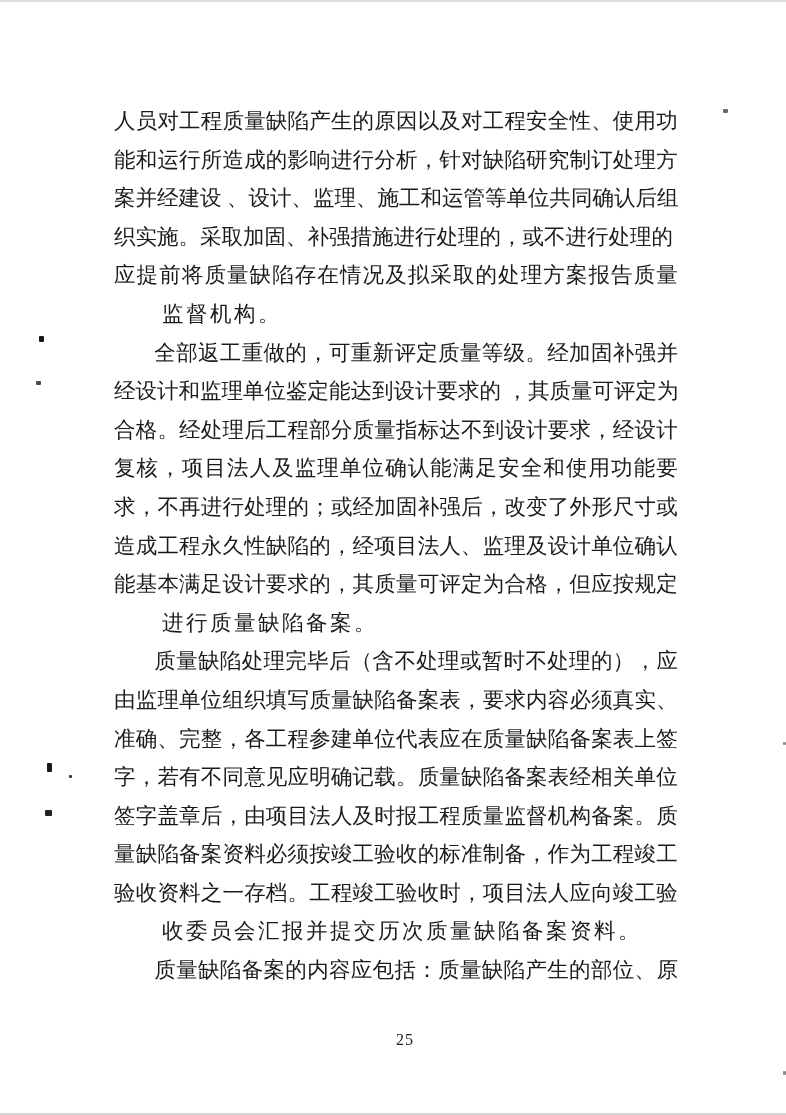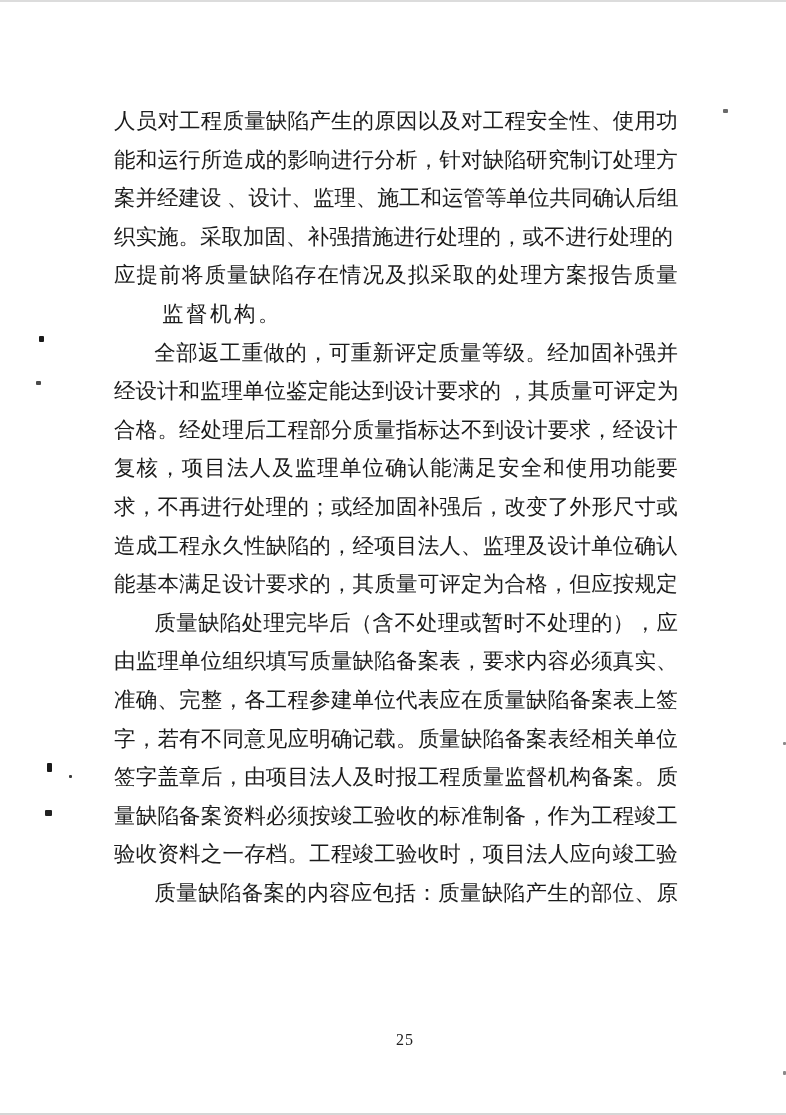--- a/index.html
+++ b/index.html
@@ -60,27 +60,29 @@
       <div class="line fill"><span>织</span><span>实</span><span>施</span><span>。</span><span>采</span><span>取</span><span>加</span><span>固</span><span>、</span><span>补</span><span>强</span><span>措</span><span>施</span><span>进</span><span>行</span><span>处</span><span>理</span><span>的</span><span>，</span><span>或</span><span>不</span><span>进</span><span>行</span><span>处</span><span>理</span><span>的</span><span>，</span></div>
       <div class="line fill"><span>应</span><span>提</span><span>前</span><span>将</span><span>质</span><span>量</span><span>缺</span><span>陷</span><span>存</span><span>在</span><span>情</span><span>况</span><span>及</span><span>拟</span><span>采</span><span>取</span><span>的</span><span>处</span><span>理</span><span>方</span><span>案</span><span>报</span><span>告</span><span>质</span><span>量</span></div>
       <div class="line natural">监督机构。</div>
       <div class="line fill indent"><span class="indent-spacer"></span><span>全</span><span>部</span><span>返</span><span>工</span><span>重</span><span>做</span><span>的</span><span>，</span><span>可</span><span>重</span><span>新</span><span>评</span><span>定</span><span>质</span><span>量</span><span>等</span><span>级</span><span>。</span><span>经</span><span>加</span><span>固</span><span>补</span><span>强</span><span>并</span></div>
       <div class="line fill"><span>经</span><span>设</span><span>计</span><span>和</span><span>监</span><span>理</span><span>单</span><span>位</span><span>鉴</span><span>定</span><span>能</span><span>达</span><span>到</span><span>设</span><span>计</span><span>要</span><span>求</span><span>的</span><span> </span><span>，</span><span>其</span><span>质</span><span>量</span><span>可</span><span>评</span><span>定</span><span>为</span></div>
       <div class="line fill"><span>合</span><span>格</span><span>。</span><span>经</span><span>处</span><span>理</span><span>后</span><span>工</span><span>程</span><span>部</span><span>分</span><span>质</span><span>量</span><span>指</span><span>标</span><span>达</span><span>不</span><span>到</span><span>设</span><span>计</span><span>要</span><span>求</span><span>，</span><span>经</span><span>设</span><span>计</span></div>
       <div class="line fill"><span>复</span><span>核</span><span>，</span><span>项</span><span>目</span><span>法</span><span>人</span><span>及</span><span>监</span><span>理</span><span>单</span><span>位</span><span>确</span><span>认</span><span>能</span><span>满</span><span>足</span><span>安</span><span>全</span><span>和</span><span>使</span><span>用</span><span>功</span><span>能</span><span>要</span></div>
       <div class="line fill"><span>求</span><span>，</span><span>不</span><span>再</span><span>进</span><span>行</span><span>处</span><span>理</span><span>的</span><span>；</span><span>或</span><span>经</span><span>加</span><span>固</span><span>补</span><span>强</span><span>后</span><span>，</span><span>改</span><span>变</span><span>了</span><span>外</span><span>形</span><span>尺</span><span>寸</span><span>或</span></div>
       <div class="line fill"><span>造</span><span>成</span><span>工</span><span>程</span><span>永</span><span>久</span><span>性</span><span>缺</span><span>陷</span><span>的</span><span>，</span><span>经</span><span>项</span><span>目</span><span>法</span><span>人</span><span>、</span><span>监</span><span>理</span><span>及</span><span>设</span><span>计</span><span>单</span><span>位</span><span>确</span><span>认</span></div>
       <div class="line fill"><span>能</span><span>基</span><span>本</span><span>满</span><span>足</span><span>设</span><span>计</span><span>要</span><span>求</span><span>的</span><span>，</span><span>其</span><span>质</span><span>量</span><span>可</span><span>评</span><span>定</span><span>为</span><span>合</span><span>格</span><span>，</span><span>但</span><span>应</span><span>按</span><span>规</span><span>定</span></div>
+      <div class="line natural">进行质量缺陷备案。</div>
       <div class="line fill indent"><span class="indent-spacer"></span><span>质</span><span>量</span><span>缺</span><span>陷</span><span>处</span><span>理</span><span>完</span><span>毕</span><span>后</span><span>（</span><span>含</span><span>不</span><span>处</span><span>理</span><span>或</span><span>暂</span><span>时</span><span>不</span><span>处</span><span>理</span><span>的</span><span>）</span><span>，</span><span>应</span></div>
       <div class="line fill"><span>由</span><span>监</span><span>理</span><span>单</span><span>位</span><span>组</span><span>织</span><span>填</span><span>写</span><span>质</span><span>量</span><span>缺</span><span>陷</span><span>备</span><span>案</span><span>表</span><span>，</span><span>要</span><span>求</span><span>内</span><span>容</span><span>必</span><span>须</span><span>真</span><span>实</span><span>、</span></div>
       <div class="line fill"><span>准</span><span>确</span><span>、</span><span>完</span><span>整</span><span>，</span><span>各</span><span>工</span><span>程</span><span>参</span><span>建</span><span>单</span><span>位</span><span>代</span><span>表</span><span>应</span><span>在</span><span>质</span><span>量</span><span>缺</span><span>陷</span><span>备</span><span>案</span><span>表</span><span>上</span><span>签</span></div>
       <div class="line fill"><span>字</span><span>，</span><span>若</span><span>有</span><span>不</span><span>同</span><span>意</span><span>见</span><span>应</span><span>明</span><span>确</span><span>记</span><span>载</span><span>。</span><span>质</span><span>量</span><span>缺</span><span>陷</span><span>备</span><span>案</span><span>表</span><span>经</span><span>相</span><span>关</span><span>单</span><span>位</span></div>
       <div class="line fill"><span>签</span><span>字</span><span>盖</span><span>章</span><span>后</span><span>，</span><span>由</span><span>项</span><span>目</span><span>法</span><span>人</span><span>及</span><span>时</span><span>报</span><span>工</span><span>程</span><span>质</span><span>量</span><span>监</span><span>督</span><span>机</span><span>构</span><span>备</span><span>案</span><span>。</span><span>质</span></div>
       <div class="line fill"><span>量</span><span>缺</span><span>陷</span><span>备</span><span>案</span><span>资</span><span>料</span><span>必</span><span>须</span><span>按</span><span>竣</span><span>工</span><span>验</span><span>收</span><span>的</span><span>标</span><span>准</span><span>制</span><span>备</span><span>，</span><span>作</span><span>为</span><span>工</span><span>程</span><span>竣</span><span>工</span></div>
       <div class="line fill"><span>验</span><span>收</span><span>资</span><span>料</span><span>之</span><span>一</span><span>存</span><span>档</span><span>。</span><span>工</span><span>程</span><span>竣</span><span>工</span><span>验</span><span>收</span><span>时</span><span>，</span><span>项</span><span>目</span><span>法</span><span>人</span><span>应</span><span>向</span><span>竣</span><span>工</span><span>验</span></div>
+      <div class="line natural">收委员会汇报并提交历次质量缺陷备案资料。</div>
       <div class="line fill indent"><span class="indent-spacer"></span><span>质</span><span>量</span><span>缺</span><span>陷</span><span>备</span><span>案</span><span>的</span><span>内</span><span>容</span><span>应</span><span>包</span><span>括</span><span>：</span><span>质</span><span>量</span><span>缺</span><span>陷</span><span>产</span><span>生</span><span>的</span><span>部</span><span>位</span><span>、</span><span>原</span></div>
     </div>
   <div class="page-number">25</div>
   <div class="edge bottom"></div>
 <div class="speck" style="left: 39px; top: 336px; width: 5px; height: 6px; background: rgb(26, 26, 26);"></div>
     <div class="speck" style="left: 36px; top: 381px; width: 5px; height: 4px; background: rgb(74, 74, 74);"></div>
     <div class="speck" style="left: 47px; top: 763px; width: 5px; height: 9px; background: rgb(26, 26, 26);"></div>
     <div class="speck" style="left: 69px; top: 775px; width: 3px; height: 3px; background: rgb(58, 58, 58);"></div>
     <div class="speck" style="left: 45px; top: 810px; width: 7px; height: 6px; background: rgb(34, 34, 34);"></div>
     <div class="speck" style="left: 723px; top: 109px; width: 5px; height: 4px; background: rgb(106, 106, 106);"></div>

